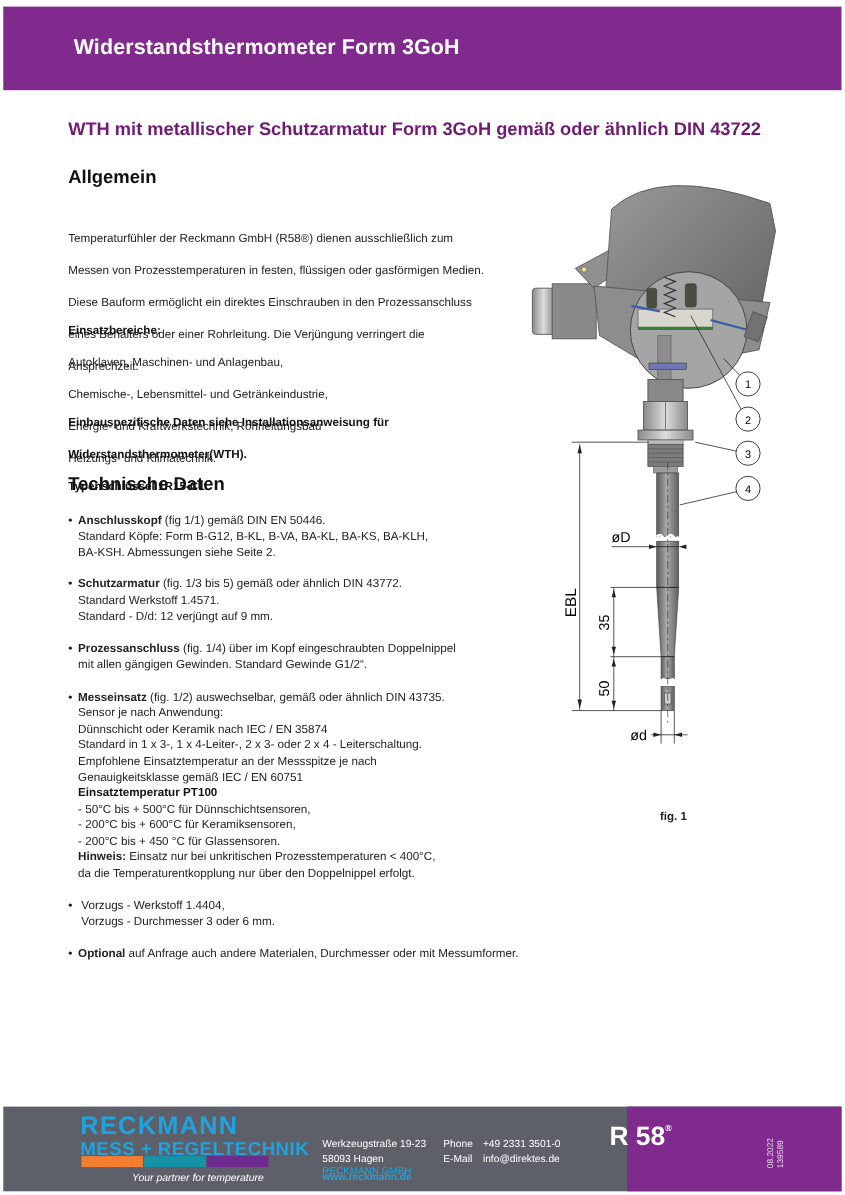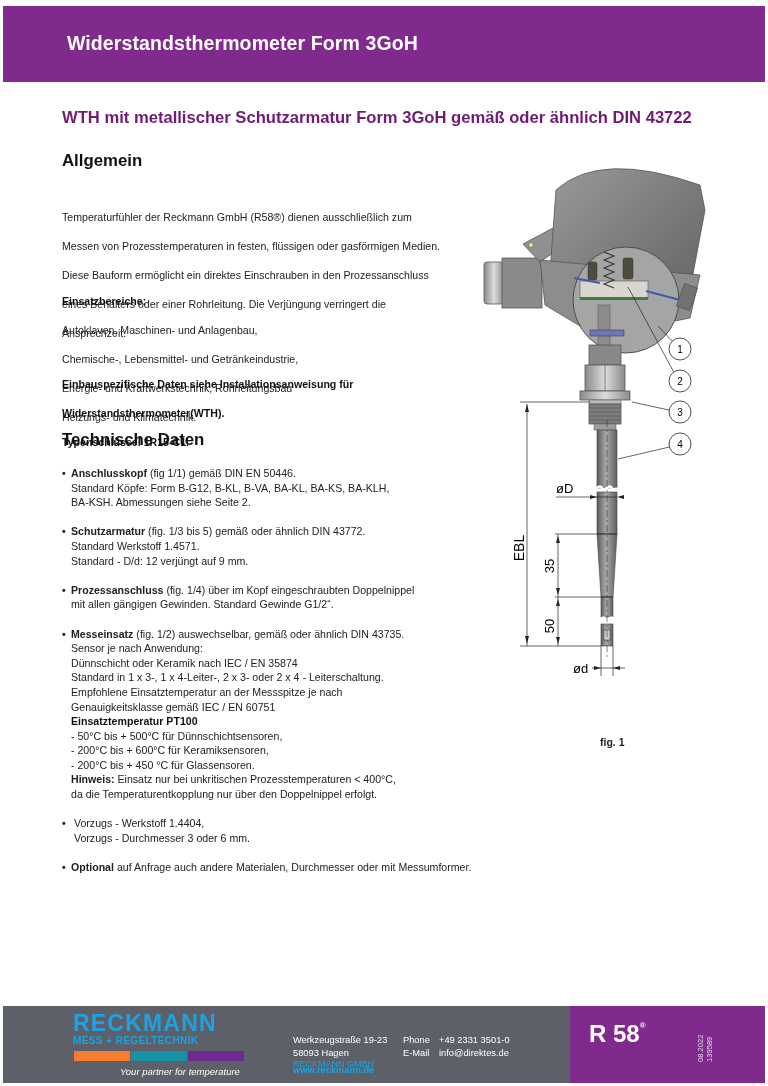--- a/index.html
+++ b/index.html
@@ -19,32 +19,32 @@
 
   
   .figure { position: absolute; left: 480px; top: 150px; width: 230px; height: 560px; }
   .fig-caption { position: absolute; left: 600px; top: 736px; font-size: 10.5px; font-weight: bold; color: #222; }
 
   
   .footer { position: absolute; left: 3px; top: 1006px; width: 762px; height: 77px; background: #5d6068; }
   .footer-purple { position: absolute; left: 570px; top: 1006px; width: 195px; height: 77px; background: #7f2a8c; }
   .logo-main { position: absolute; left: 73px; top: 1010px; color: #1ea3e0; font-size: 23px; font-weight: bold;
                letter-spacing: 1.2px; font-family: "Liberation Sans", sans-serif; }
-  .logo-sub { position: absolute; left: 73px; top: 1035px; color: #1ea3e0; font-size: 10px; font-weight: bold; letter-spacing: 0.4px; }
+  .logo-sub { position: absolute; left: 73px; top: 1035px; color: #1ea3e0; font-size: 17px; font-weight: bold; letter-spacing: 0.4px; }
   .bar { position: absolute; top: 1051px; width: 56px; height: 10px; }
   .bar.orange { left: 74px; background: #f47d30; }
   .bar.teal { left: 131px; background: #1593a5; }
   .bar.violet { left: 188px; background: #6e2a8e; }
   .tagline { position: absolute; left: 120px; top: 1066px; color: #ffffff; font-size: 9.5px; font-style: italic; }
   .company { position: absolute; left: 293px; top: 1014px; color: #1ea3e0; font-size: 9px; font-weight: normal; margin-top: 45px; }
   .addr { position: absolute; left: 293px; top: 1034px; color: #ffffff; font-size: 9.3px; line-height: 12.5px; }
   .contact { position: absolute; left: 403px; top: 1034px; color: #ffffff; font-size: 9.3px; line-height: 12.5px; }
   .contact .lbl { display: inline-block; width: 36px; }
   .website { position: absolute; left: 293px; top: 1065px; color: #1ea3e0; font-size: 9.3px; font-weight: bold; }
-  .r58 { position: absolute; left: 589px; top: 1020px; color: #ffffff; font-size: 24px; font-weight: bold; }
+  .r58 { position: absolute; left: 554px; top: 1020px; color: #ffffff; font-size: 24px; font-weight: bold; }
   .r58 sup { font-size: 8px; vertical-align: top; position: relative; top: 1px; }
   .docnum { position: absolute; left: 697px; top: 1062px; transform-origin: 0 0; transform: rotate(-90deg);
             color: #e6d7ec; font-size: 7.6px; line-height: 8.5px; white-space: pre; }
 </style>
 </head>
 <body>
 
 <div class="header-band"></div>
 <div class="header-title">Widerstandsthermometer Form 3GoH</div>
 

